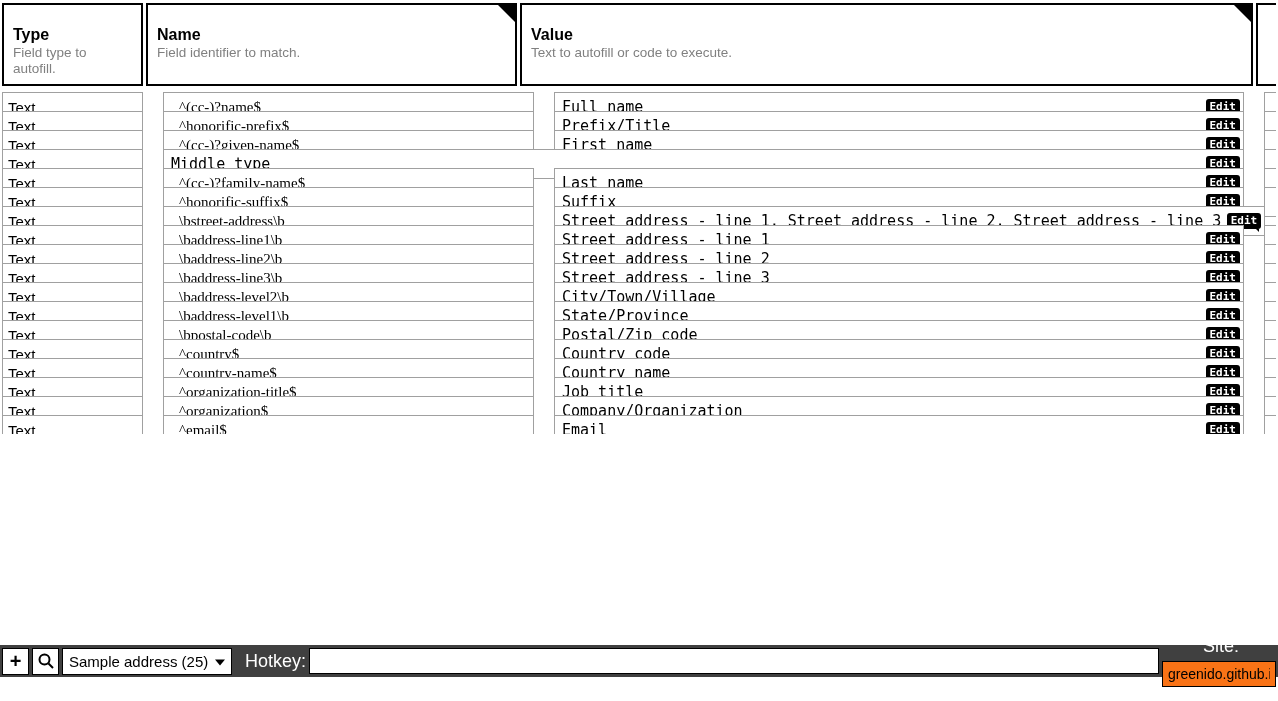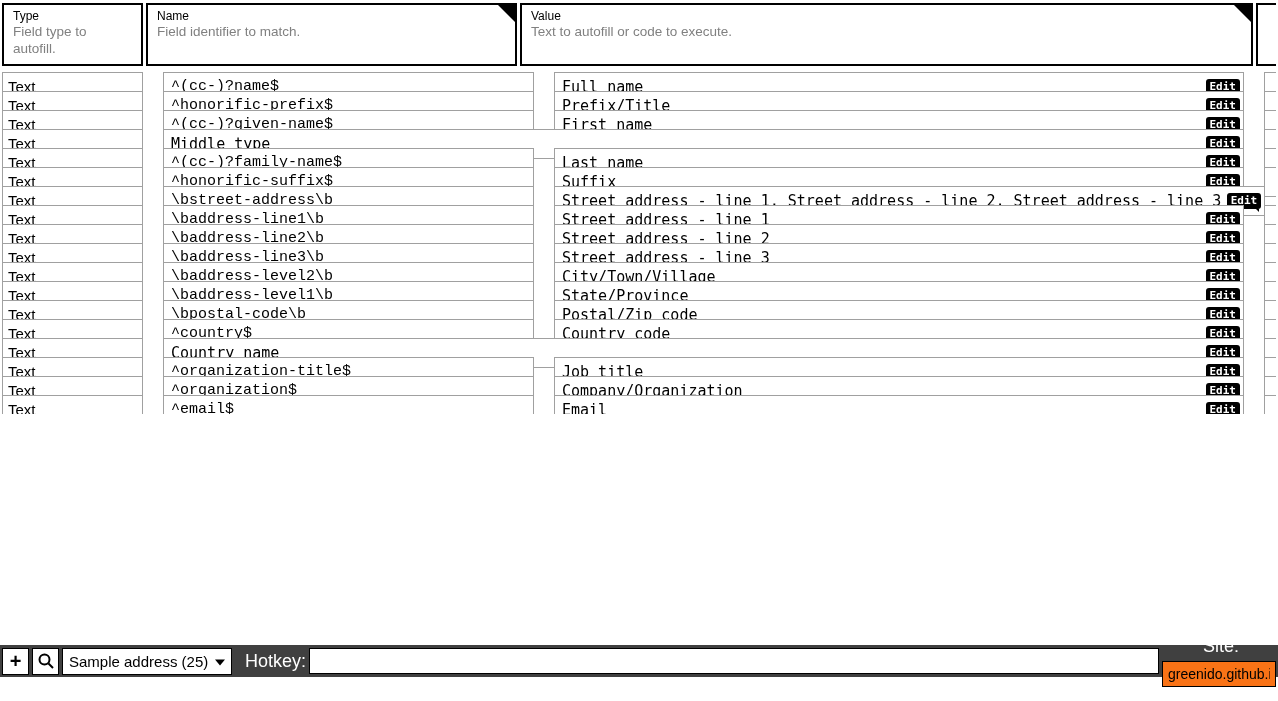--- a/index.html
+++ b/index.html
@@ -30,23 +30,24 @@
     border: 2px solid #000;
     padding: 5px 9px 6px 9px;
     position: relative;
   }
   .header-cell.type { width: 141px; flex: 0 0 141px; }
   .header-cell.name { width: 371px; flex: 0 0 371px; }
   .header-cell.value { flex: 1; }
   .header-cell.extra { width: 12px; flex: 0 0 12px; border-right:none; }
 
   .header-title {
-    font-weight: 400;
-    font-size: 12px;
+    font-weight: 700;
+    font-size: 16px;
     line-height: 1.1;
+    margin-top: 16px;
   }
   .header-sub {
     color: #808080;
     font-size: 13.5px;
     line-height: 1.25;
     margin-top: 1px;
   }
   .corner {
     position: absolute;
     top: 0; right: 0;
@@ -81,23 +82,23 @@
     border: 1px solid #a0a0a0;
     background: #fff;
     height: 30px;
     display: flex;
     align-items: center;
   }
   .cell.type { width: 141px; flex: 0 0 141px; padding: 0 5px; font-size: 15px; }
   .cell.name {
     width: 371px; flex: 0 0 371px;
     position: relative;
-    font-family: Liberation Mono, monospace;
+    font-family: Liberation Serif, serif;
     font-size: 15px;
-    padding: 0 7px;
+    padding: 0 15px;
   }
   .cell.value {
     flex: 1;
     position: relative;
     font-family: "Consolas","Menlo",monospace;
     font-size: 15px;
     padding: 0 7px;
   }
   .cell.extra {
     width: 12px; flex: 0 0 12px;
@@ -456,20 +457,27 @@
         <div class="cell value">
           <span class="val-text">Country code</span>
           <span class="edit-btn">Edit</span>
         </div>
         <div class="cell extra"></div>
       </div>
       <div class="row">
         <div class="cell type">
           <span>Text</span>
         </div>
+        <div class="cell name">
+          <span>^country-name$</span>
+          <svg class="grip-svg" width="10" height="10">
+            <line x1="2" y1="10" x2="10" y2="2" stroke="#888" stroke-width="1"></line>
+            <line x1="6" y1="10" x2="10" y2="6" stroke="#888" stroke-width="1"></line>
+          </svg>
+        </div>
         <div class="cell value">
           <span class="val-text">Country name</span>
           <span class="edit-btn">Edit</span>
         </div>
         <div class="cell extra"></div>
       </div>
       <div class="row">
         <div class="cell type">
           <span>Text</span>
         </div>

